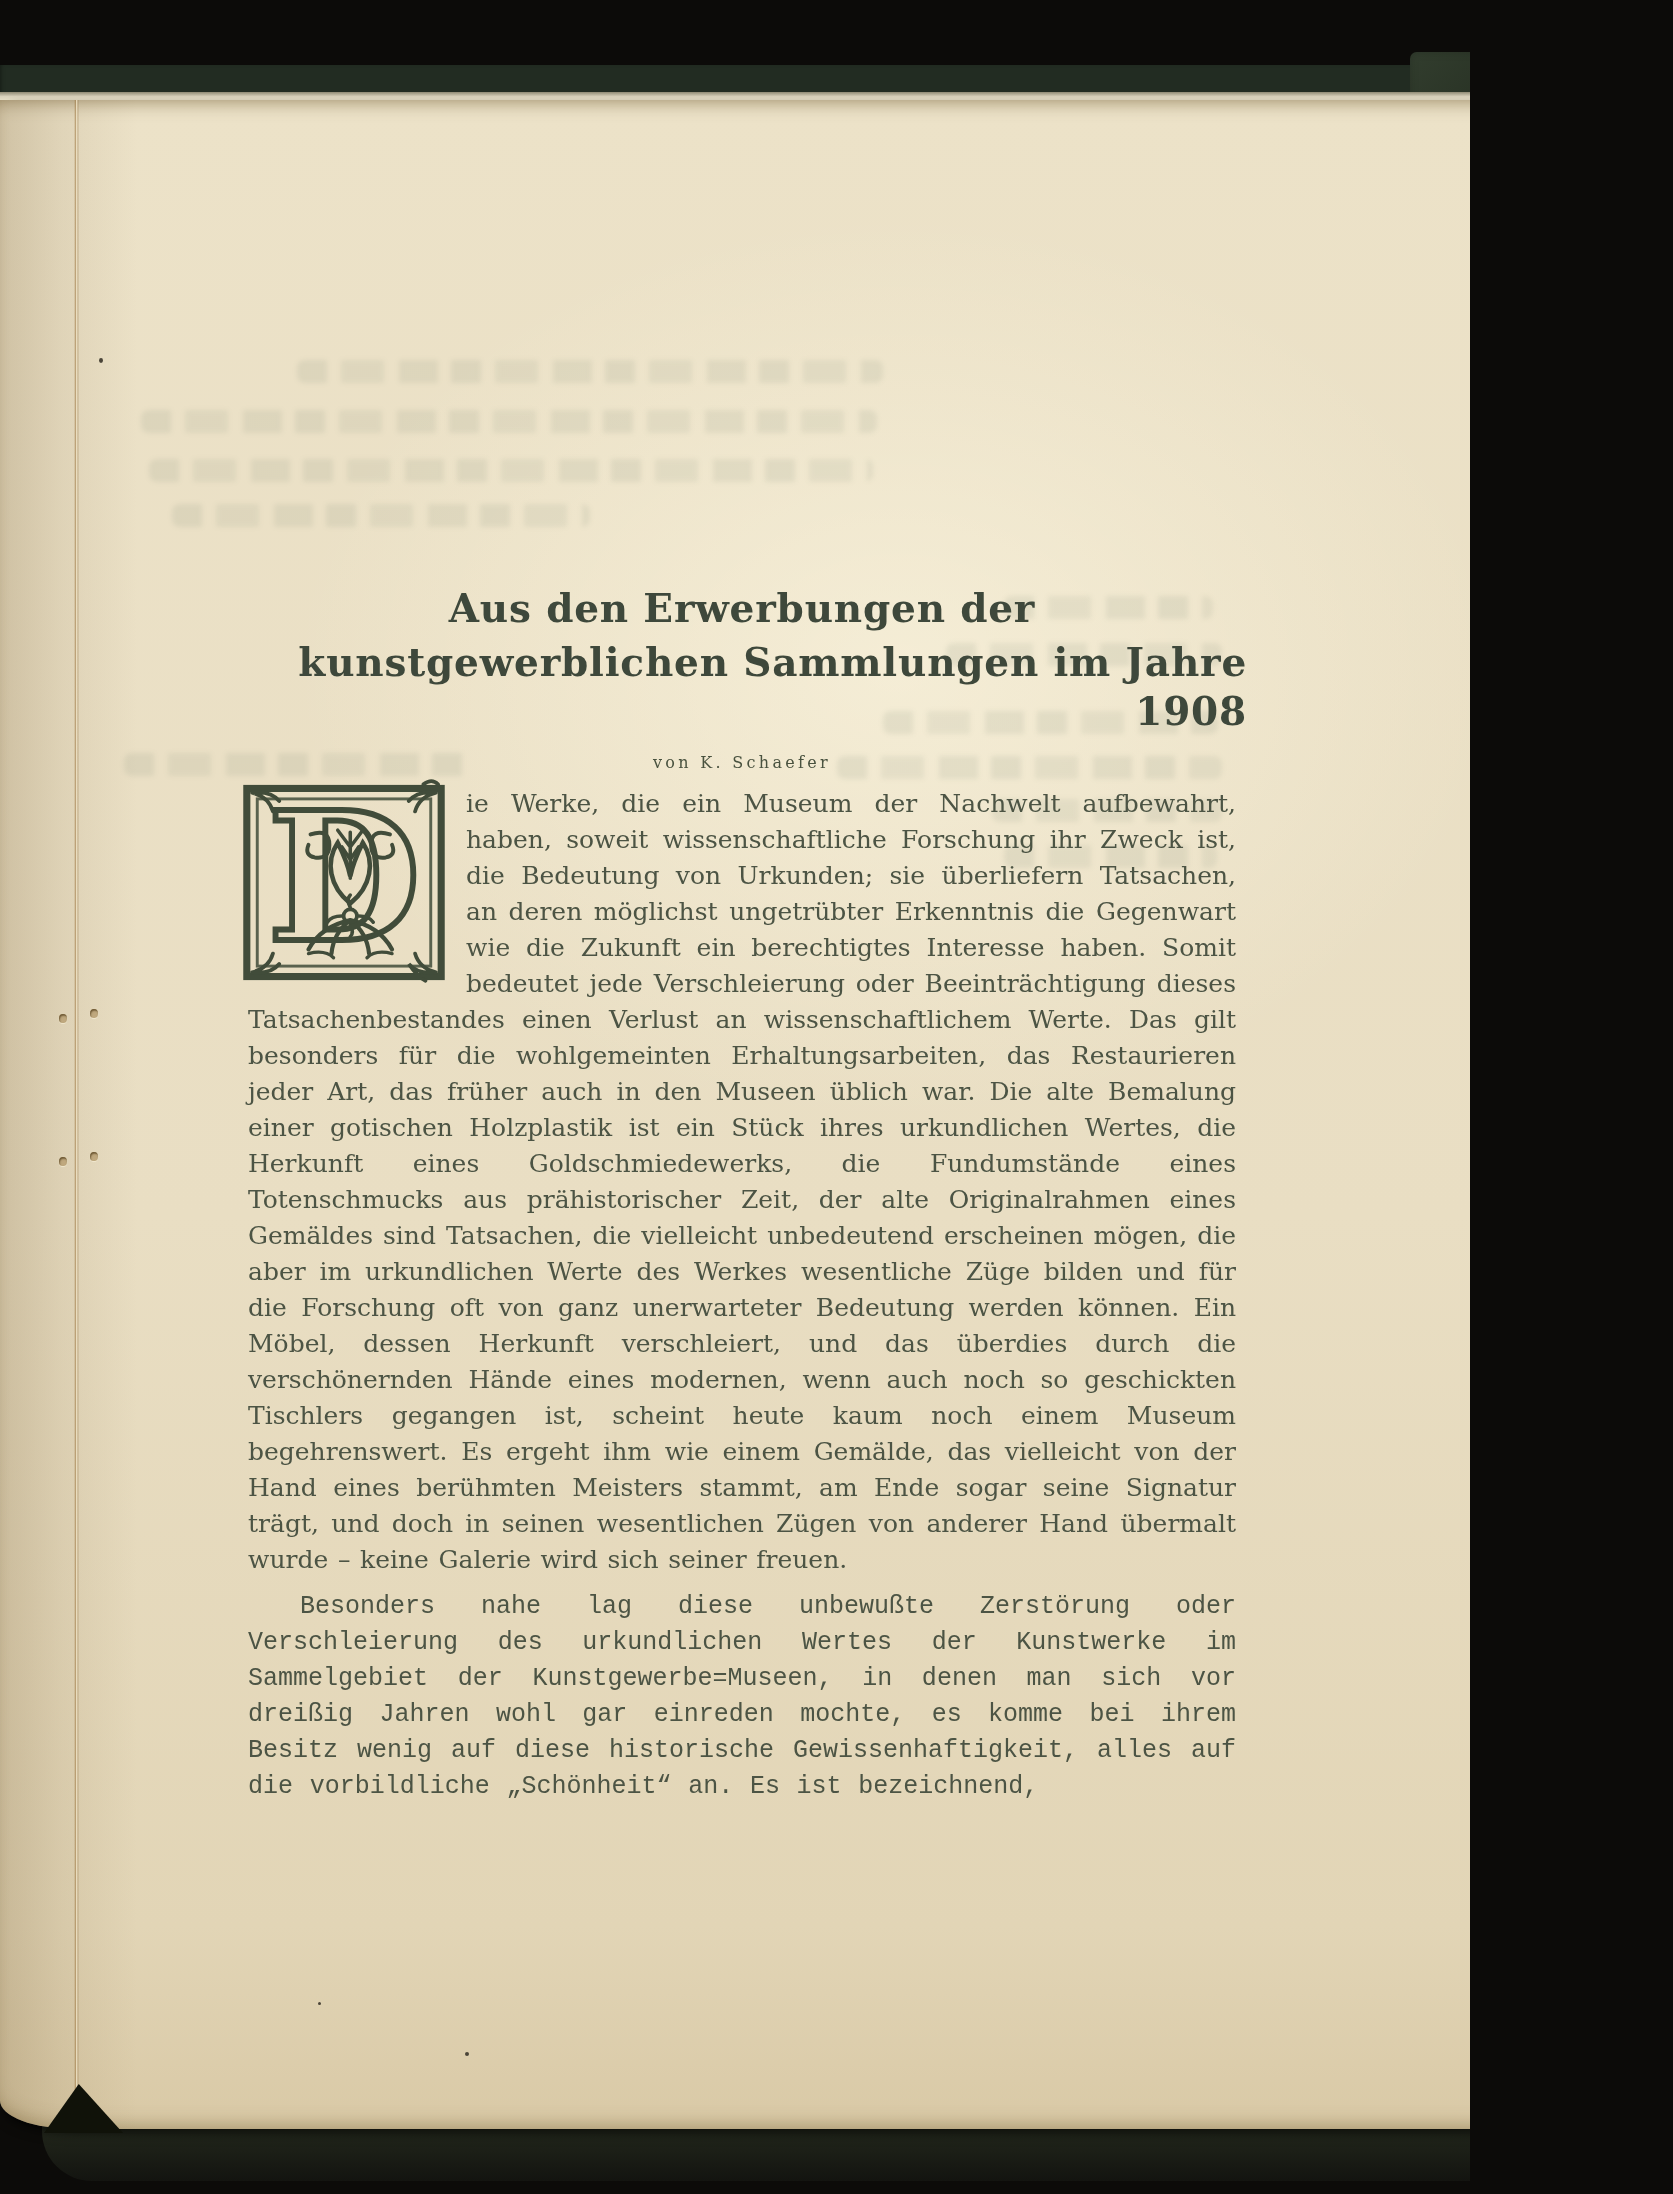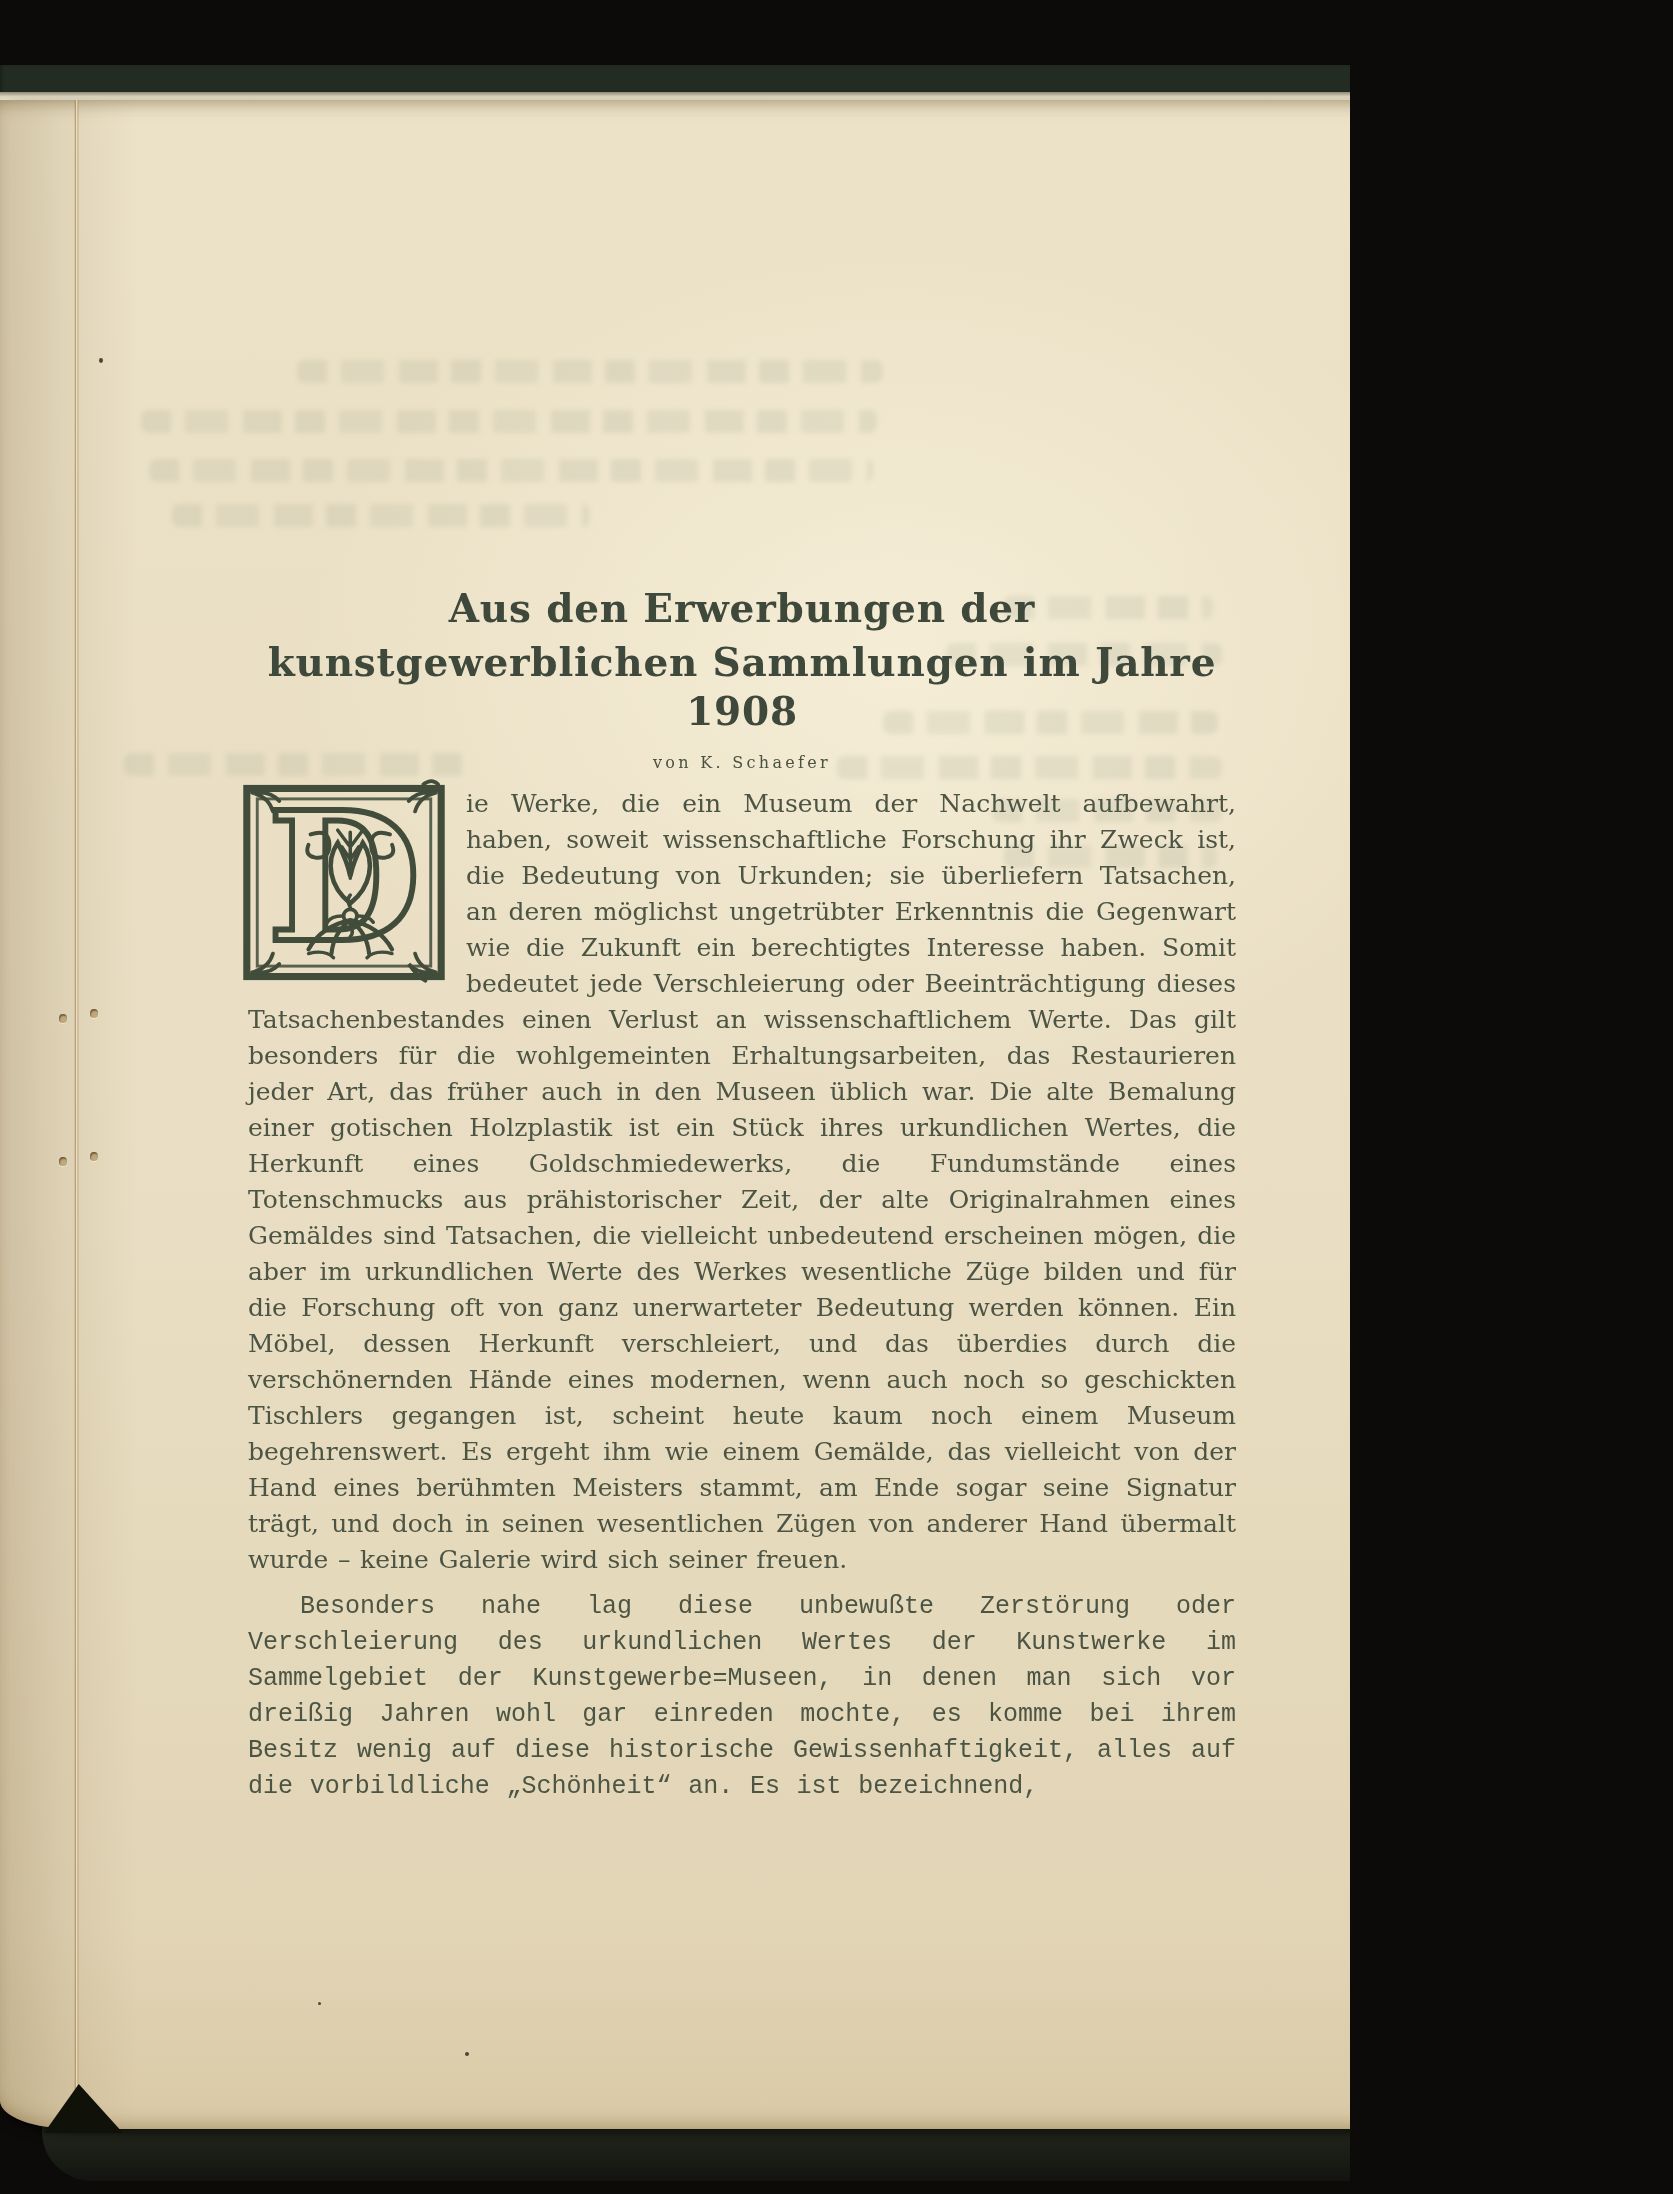--- a/index.html
+++ b/index.html
@@ -1,17 +1,17 @@
 <!DOCTYPE html>
 <html style="font-size:13.4px"><head>
 <meta charset="utf-8">
 <style>
   html,body{margin:0;padding:0;background:#0c0b09;}
   #stage{
-    position:relative;width:1350px;height:2194px;overflow:hidden;
+    position:relative;width:1470px;height:2194px;overflow:hidden;
     background:#0c0b09;
     font-family:"DejaVu Serif","Liberation Serif",serif;
   }
   
   .cover-bottom{
     position:absolute;left:42px;top:2107px;width:1594px;height:74px;
     background:linear-gradient(180deg,#2a2f22 0%,#20241a 40%,#131410 100%);
     border-radius:3.3px 3.3px 28.5px 50px;
   }
   .cover-top{
@@ -107,21 +107,21 @@
       rgba(118,132,112,.32) 44px 87px, rgba(118,132,112,0) 87px 102px,
       rgba(118,132,112,.36) 102px 141px, rgba(118,132,112,0) 141px 154px);
     opacity:.34;filter:blur(2.5px);
   }
   
   .heading{
     position:absolute;left:237px;top:584px;width:1010px;text-align:center;
     color:#3e483b;
   }
   .heading .t1{font-size:39px;font-weight:bold;letter-spacing:0.8px;line-height:49px;}
-  .heading .t2{font-size:39px;font-weight:bold;letter-spacing:0.8px;line-height:49px;margin-top:5px;}
+  .heading .t2{font-size:39px;font-weight:bold;letter-spacing:0.8px;line-height:49px;margin-top:5px;text-align:right;}
   .heading .byline{
     margin-top:16.7px;font-size:16px;letter-spacing:3.3px;color:#49523f;font-weight:500;
   }
   .article{
     position:absolute;left:237px;top:775px;width:1010px;
     font-size:25px;line-height:36px;color:#4c5444;
     text-align:justify;word-spacing:1.7px;
   }
   .article p{margin:11px;padding:0;}
   .article p.p2{text-indent:52px;font-family:Liberation Mono, monospace;}

